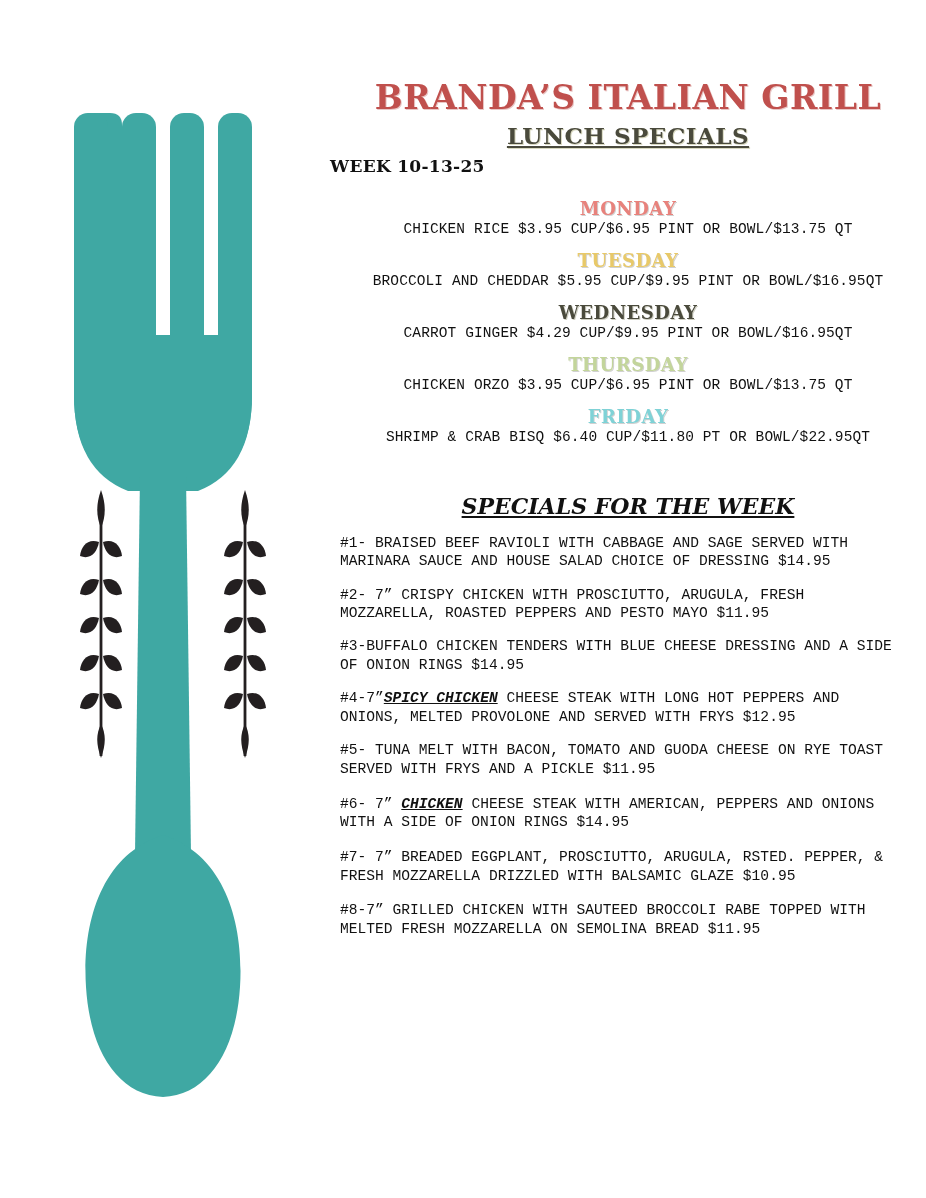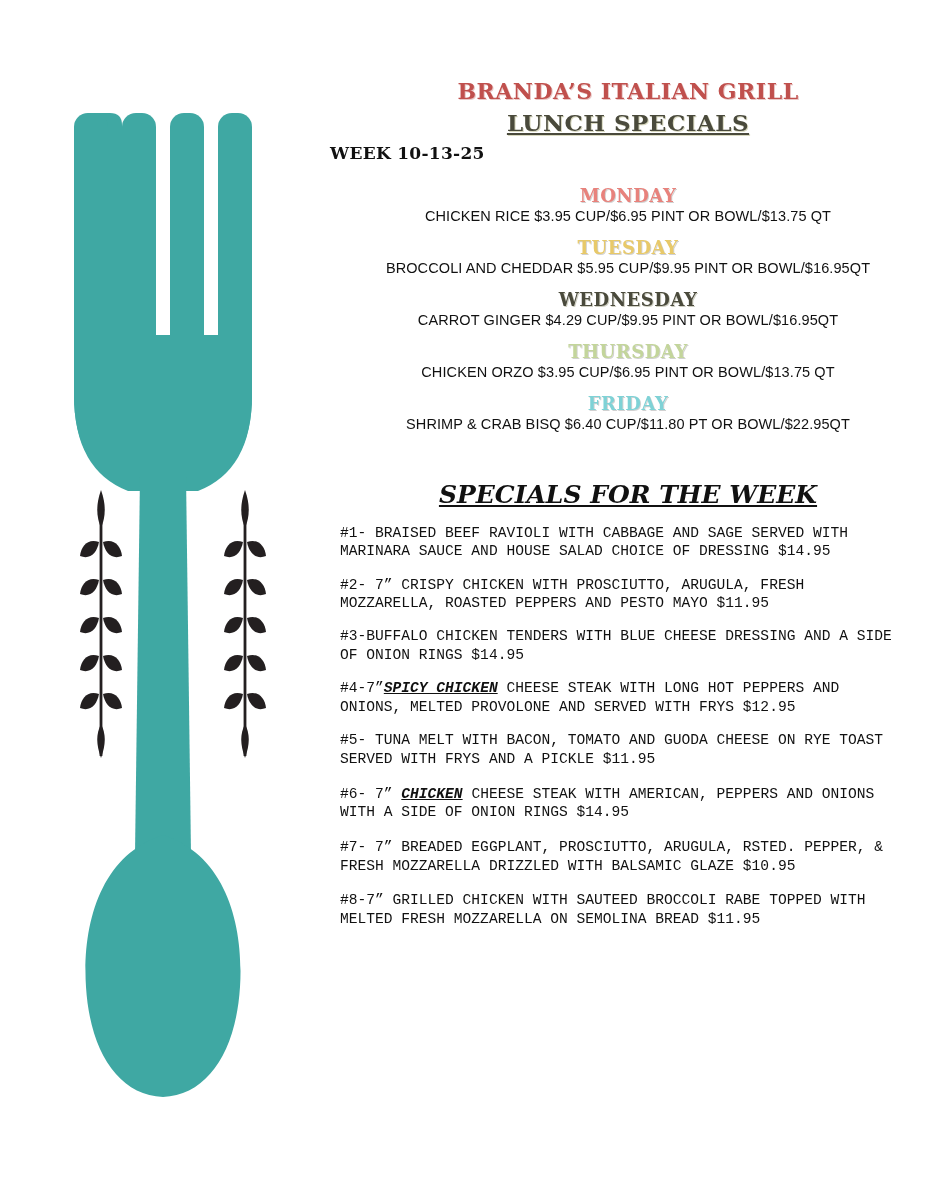--- a/index.html
+++ b/index.html
@@ -53,21 +53,21 @@
     top: 0;
     width: 596px;
     height: 1198px;
   }
 
   .restaurant-name {
     margin: 78px 0 0 0;
     text-align: center;
     font-family: "DejaVu Serif", serif;
     font-weight: bold;
-    font-size: 22px;
+    font-size: 33px;
     letter-spacing: 0.5px;
     color: #c0504d;
     text-shadow: 1px 1px 0 #e9c7c6;
   }
   .lunch-specials {
     margin: 5px 0 0 0;
     text-align: center;
     font-family: "DejaVu Serif", serif;
     font-weight: bold;
     font-size: 23px;
@@ -95,34 +95,34 @@
   .day-name {
     text-align: center;
     font-family: "DejaVu Serif", serif;
     font-weight: bold;
     font-size: 18px;
     letter-spacing: 0.5px;
     margin: 0 0 2px 0;
   }
   .day-desc {
     text-align: center;
-    font-family: Liberation Sans, sans-serif;
+    font-family: Liberation Mono, monospace;
     font-size: 14.5px;
     letter-spacing: 0.1px;
     margin: 0;
     color: #111;
   }
 
   .specials-head {
     margin: 48px 0 14px 0;
     text-align: center;
     font-family: "DejaVu Serif", serif;
     font-weight: bold;
     font-style: italic;
-    font-size: 25px;
+    font-size: 22px;
     text-decoration: underline;
     color: #111;
   }
 
   .specials-list {
     padding: 0 18px 0 10px;
   }
   .special-item {
     font-family: Liberation Mono, monospace;
     font-size: 14.6px;

